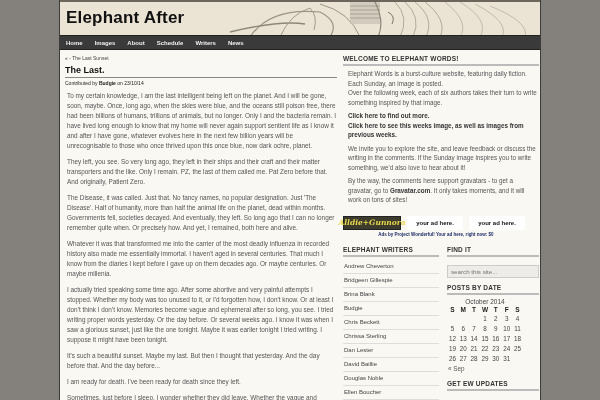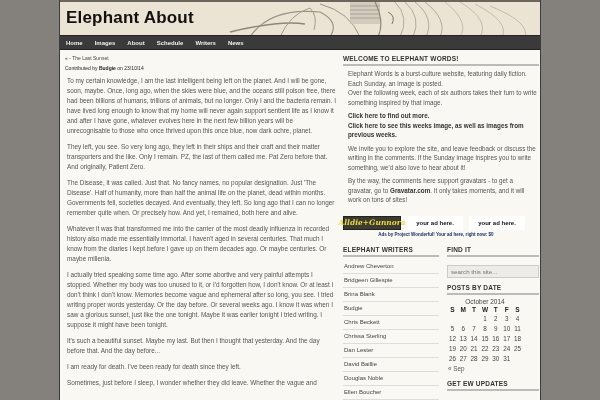--- a/index.html
+++ b/index.html
@@ -150,21 +150,21 @@
   table.cal { border-collapse: collapse; width: 76px; }
   table.cal th { font-size: 6.5px; color: #222; font-weight: bold; height: 9px; width: 10.8px; text-align: center; }
   table.cal td { font-size: 6.3px; color: #444; height: 10px; text-align: center; }
   .prev { font-size: 6.3px; color: #555; margin-top: 1px; margin-bottom: 8px; padding-left: 1px; }
 </style>
 </head>
 <body>
 
 <div class="page">
   <div class="header">
-    <div class="site-title">Elephant About</div>
+    <div class="site-title">Elephant After</div>
     <svg class="header-art" viewBox="0 0 332 35" preserveAspectRatio="none">
       <rect x="0" y="0" width="332" height="35" fill="#ebe3d3"></rect>
       <path d="M40 35 Q60 5 110 10 Q130 20 120 35" fill="none" stroke="#9b9588" stroke-width="1.2"></path>
       <path d="M20 30 Q70 18 95 22" fill="none" stroke="#8d877b" stroke-width="1.4"></path>
       <path d="M70 35 Q80 12 100 6 Q108 14 104 28" fill="none" stroke="#a29c90" stroke-width="1"></path>
       <path d="M110 2 Q140 10 150 35" fill="none" stroke="#9b9588" stroke-width="1"></path>
       <rect x="140" y="0" width="30" height="22" fill="#c9c2b5" opacity="0.7"></rect>
       <path d="M140 4 L170 4 M140 8 L170 8 M140 12 L170 12 M140 16 L170 16" stroke="#8a8479" stroke-width="0.6"></path>
       <path d="M165 0 Q175 20 168 35" fill="none" stroke="#8d877b" stroke-width="1.2"></path>
       <path d="M185 0 Q200 15 190 35 M195 0 Q212 15 203 35 M205 0 Q225 16 216 35 M215 0 Q238 18 230 35" fill="none" stroke="#a29c90" stroke-width="0.8"></path>
@@ -177,20 +177,21 @@
     <a href="#">Images</a>
     <a href="#">About</a>
     <a href="#">Schedule</a>
     <a href="#">Writers</a>
     <a href="#">News</a>
   </div>
 
   <div class="content">
     <div class="main">
       <div class="crumb">« - The Last Sunset</div>
+      <div class="post-title">The Last.</div>
       <div class="byline">
         <span>Contributed by </span><b>Budgie</b><span> on </span><span>23/10/14</span>
       </div>
       <div class="post-body">
         <p>To my certain knowledge, I am the last intelligent being left on the planet. And I will be gone, soon, maybe. Once, long ago, when the skies were blue, and the oceans still poison free, there had been billions of humans, trillions of animals, but no longer. Only I and the bacteria remain. I have lived long enough to know that my home will never again support sentient life as I know it and after I have gone, whatever evolves here in the next few billion years will be unrecognisable to those who once thrived upon this once blue, now dark ochre, planet.</p>
         <p>They left, you see. So very long ago, they left in their ships and their craft and their matter transporters and the like. Only I remain. PZ, the last of them called me. Pat Zero before that. And originally, Patient Zero.</p>
         <p>The Disease, it was called. Just that. No fancy names, no popular designation. Just 'The Disease'. Half of humanity, more than half the animal life on the planet, dead within months. Governments fell, societies decayed. And eventually, they left. So long ago that I can no longer remember quite when. Or precisely how. And yet, I remained, both here and alive.</p>
         <p>Whatever it was that transformed me into the carrier of the most deadly influenza in recorded history also made me essentially immortal. I haven't aged in several centuries. That much I know from the diaries I kept before I gave up on them decades ago. Or maybe centuries. Or maybe millenia.</p>
         <p>I actually tried speaking some time ago. After some abortive and very painful attempts I stopped. Whether my body was too unused to it, or I'd forgotten how, I don't know. Or at least I don't think I don't know. Memories become vague and ephemeral after so long, you see. I tried writing proper words yesterday. Or the day before. Or several weeks ago. I know it was when I saw a glorious sunset, just like the one tonight. Maybe it was earlier tonight I tried writing. I suppose it might have been tonight.</p>
         <p>It's such a beautiful sunset. Maybe my last. But then I thought that yesterday. And the day before that. And the day before...</p>

